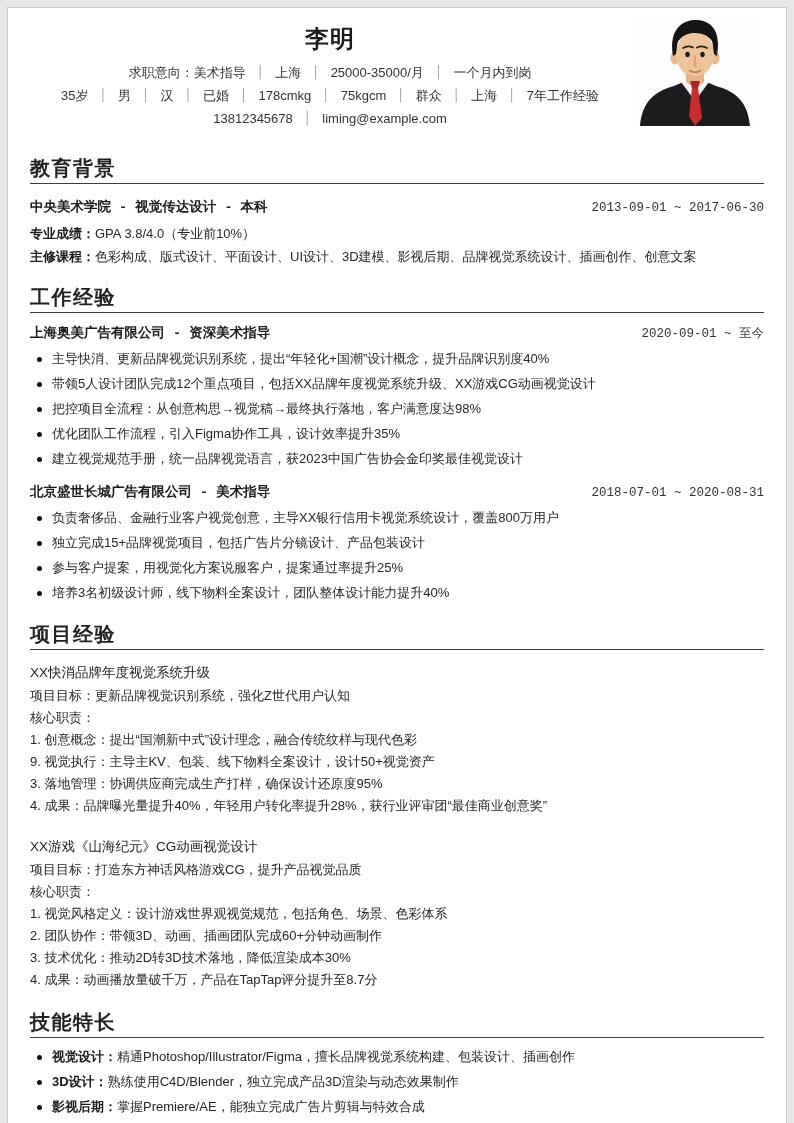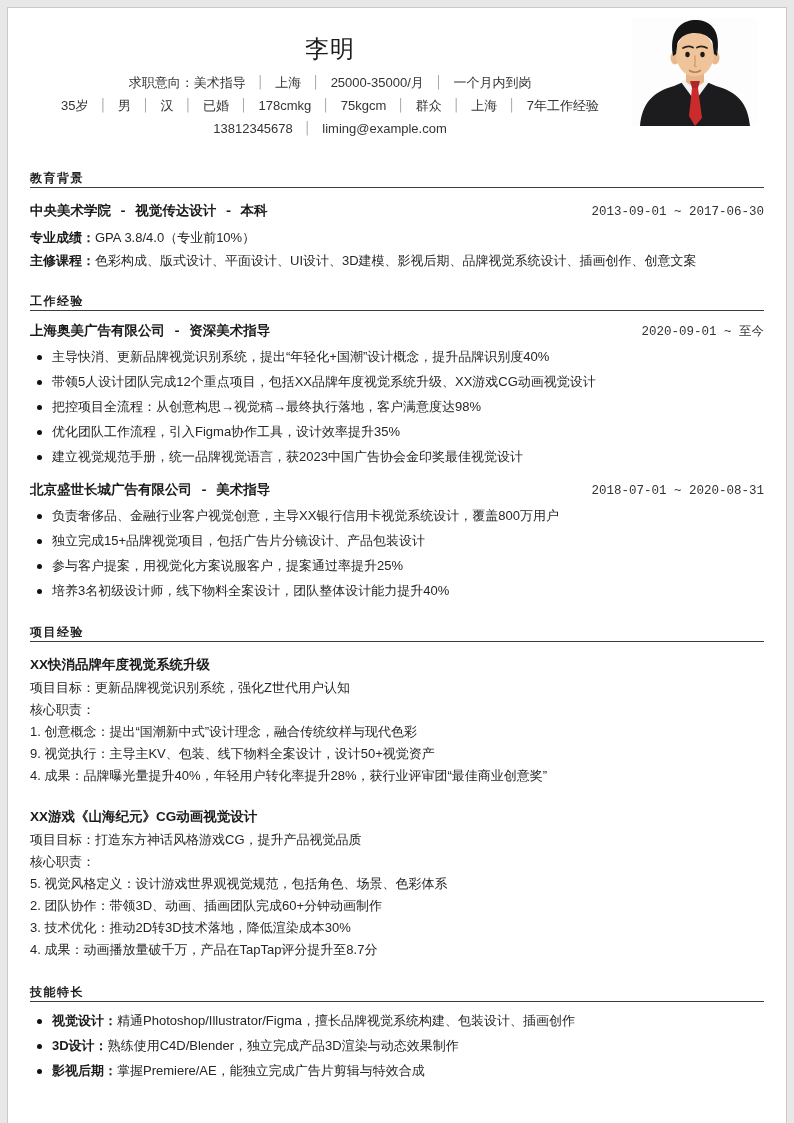--- a/index.html
+++ b/index.html
@@ -12,40 +12,40 @@
   }
   .page{
     position:absolute;left:7px;top:7px;width:780px;height:1140px;
     background:#ffffff;border:1px solid #c9c9c9;border-bottom:none;
     box-sizing:border-box;padding:0 22px;
   }
   
   .header{position:relative;}
   .header-text{margin-right:134px;text-align:center;}
   .name{
-    margin:0;padding-top:25px;font-size:24px;line-height:32px;
-    font-weight:400;color:#1b1b1b;letter-spacing:1px;
+    margin:0;padding-top:15px;font-size:24px;line-height:32px;
+    font-weight:700;color:#1b1b1b;letter-spacing:1px;
   }
   .info-line{font-size:13px;line-height:19px;color:#333;}
   .line1{margin-top:8px;}
   .line2{margin-top:4px;}
   .line3{margin-top:4px;}
   .seg{white-space:nowrap;}
   .seg + .seg::before{
     content:"│";color:#9a9a9a;font-size:12px;font-weight:400;
     margin:0 11px;vertical-align:1px;
   }
   .photo{
     position:absolute;top:10px;right:7px;width:125px;height:108px;
     overflow:hidden;background:#fdfdfd;
   }
   
   .section-title{
-    margin:0;font-size:12px;line-height:17px;font-weight:700;color:#222;
-    letter-spacing:1.5px;border-bottom:1.5px solid #3c3c3c;
+    margin:0;font-size:20px;line-height:17px;font-weight:700;color:#222;
+    letter-spacing:1.5px;padding-bottom:6px;border-bottom:1.5px solid #3c3c3c;
   }
   .mt-edu{margin-top:32px;}
   .mt-work{margin-top:24px;}
   .mt-proj{margin-top:24px;}
   .mt-skill{margin-top:26px;}
   .entry-head{
     display:flex;justify-content:space-between;align-items:flex-end;
     line-height:18px;
     font-family:Liberation Mono, monospace;
   }
@@ -60,21 +60,21 @@
   .detail-label{font-weight:700;color:#1b1b1b;}
   ul.bullets{margin:2px 0 0;padding:0;list-style:none;}
   ul.bullets li{
     position:relative;padding-left:22px;margin-top:7px;
     font-size:13px;line-height:18px;
   }
   ul.bullets li::before{
     content:"";position:absolute;left:7px;top:7px;width:5px;height:5px;
     border-radius:50%;background:#111;
   }
-  .proj-name{margin:0;font-size:13.5px;line-height:18px;font-weight:700;color:#1b1b1b;}
+  .proj-name{margin:0;font-size:13.5px;line-height:18px;font-weight:400;color:#1b1b1b;}
   .pn-first{margin-top:14px;}
   .pn-second{margin-top:24px;}
   .proj-lines > div{font-size:13px;line-height:17px;margin-top:5px;}
   .skills ul.bullets li{margin-top:7px;}
   .skills ul.bullets li.first{margin-top:10px;}
 </style>
 </head>
 <body>
 
 <div class="page">
@@ -173,29 +173,30 @@
   <section>
     <h2 class="section-title mt-proj">项目经验</h2>
 
     <h3 class="proj-name pn-first">XX快消品牌年度视觉系统升级</h3>
     <div class="proj-lines">
 
     <div>项目目标：更新品牌视觉识别系统，强化Z世代用户认知</div>
         <div>核心职责：</div>
         <div>1. 创意概念：提出“国潮新中式”设计理念，融合传统纹样与现代色彩</div>
         <div>9. 视觉执行：主导主KV、包装、线下物料全案设计，设计50+视觉资产</div>
+        <div>3. 落地管理：协调供应商完成生产打样，确保设计还原度95%</div>
         <div>4. 成果：品牌曝光量提升40%，年轻用户转化率提升28%，获行业评审团“最佳商业创意奖”</div>
       </div>
 
     <h3 class="proj-name pn-second">XX游戏《山海纪元》CG动画视觉设计</h3>
     <div class="proj-lines">
 
     <div>项目目标：打造东方神话风格游戏CG，提升产品视觉品质</div>
         <div>核心职责：</div>
-        <div>5. 视觉风格定义：设计游戏世界观视觉规范，包括角色、场景、色彩体系</div>
+        <div>1. 视觉风格定义：设计游戏世界观视觉规范，包括角色、场景、色彩体系</div>
         <div>2. 团队协作：带领3D、动画、插画团队完成60+分钟动画制作</div>
         <div>3. 技术优化：推动2D转3D技术落地，降低渲染成本30%</div>
         <div>4. 成果：动画播放量破千万，产品在TapTap评分提升至8.7分</div>
       </div>
   </section>
 
   <section class="skills">
     <h2 class="section-title mt-skill">技能特长</h2>
     <ul class="bullets">
 

